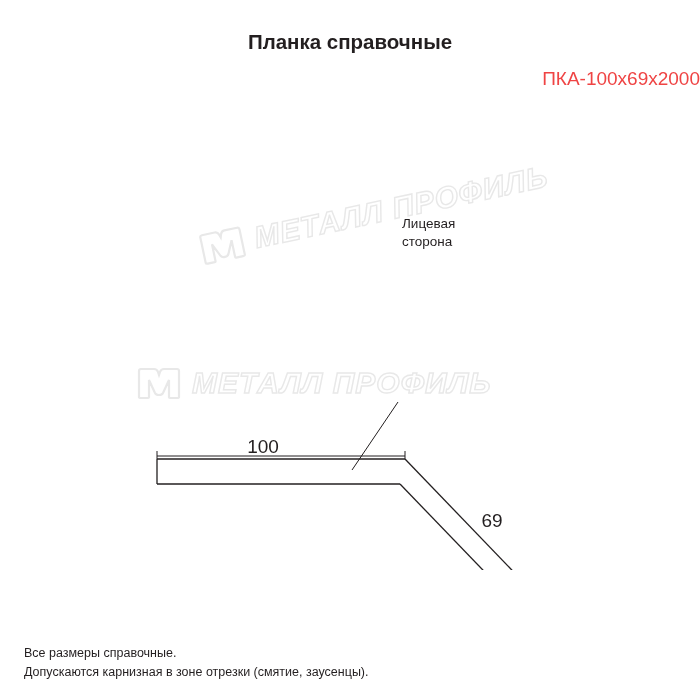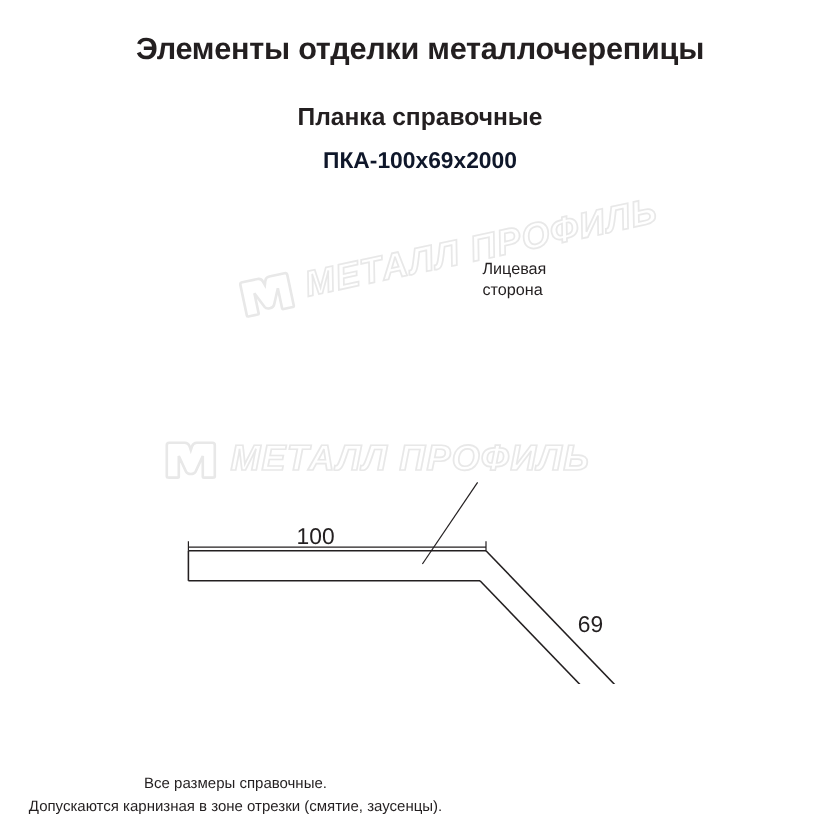--- a/index.html
+++ b/index.html
@@ -37,22 +37,23 @@
     margin: 0;
     padding-top: 30px;
     font-size: 20.5px;
     font-weight: bold;
     color: #231f20;
   }
   .article {
     margin: 0;
     padding-top: 14px;
     font-size: 19px;
-    font-weight: bold;
-    color: #0f172a;
+    font-weight: normal;
+    color: #ef4444;
+    text-align: right;
   }
 
   
   .drawing {
     position: absolute;
     top: 170px;
     left: 0;
     width: 700px;
     height: 400px;
   }
@@ -92,21 +93,21 @@
 
   
   .footer {
     position: absolute;
     left: 24px;
     bottom: 18px;
     font-size: 12.5px;
     line-height: 19px;
     color: #231f20;
   }
-  .footer div { white-space: nowrap; text-align: center; }
+  .footer div { white-space: nowrap; }
 
   
   .dim-label {
     font-family: "Liberation Sans", sans-serif;
     font-size: 19px;
     fill: #231f20;
   }
   .face-label {
     font-family: "Liberation Sans", sans-serif;
     font-size: 13.5px;
@@ -114,21 +115,20 @@
   }
   .line {
     stroke: #231f20;
     fill: none;
   }
 </style>
 </head>
 <body>
 
 <div class="header">
-  <h1 class="main-title">Элементы отделки металлочерепицы</h1>
   <h2 class="sub-title">Планка справочные</h2>
   <h3 class="article">ПКА-100х69х2000</h3>
 </div>
 
 <div class="watermark wm1">
   <div style="display:flex; align-items:center; gap:10px;">
     <span class="wm-logo">
       <svg width="46" height="34" viewBox="0 0 46 34">
         <path d="M3 31 L3 5 Q3 3 5 3 L18 3 Q21 3 22 6 L23 9 L24 6 Q25 3 28 3 L41 3 Q43 3 43 5 L43 31 Q43 32 41 32 L34 32 Q33 32 33 31 L33 14 L27 27 Q26 29 23 29 Q20 29 19 27 L13 14 L13 31 Q13 32 12 32 L5 32 Q3 32 3 31 Z" fill="none" stroke="#e8e8e8" stroke-width="2.2"></path>
       </svg>

